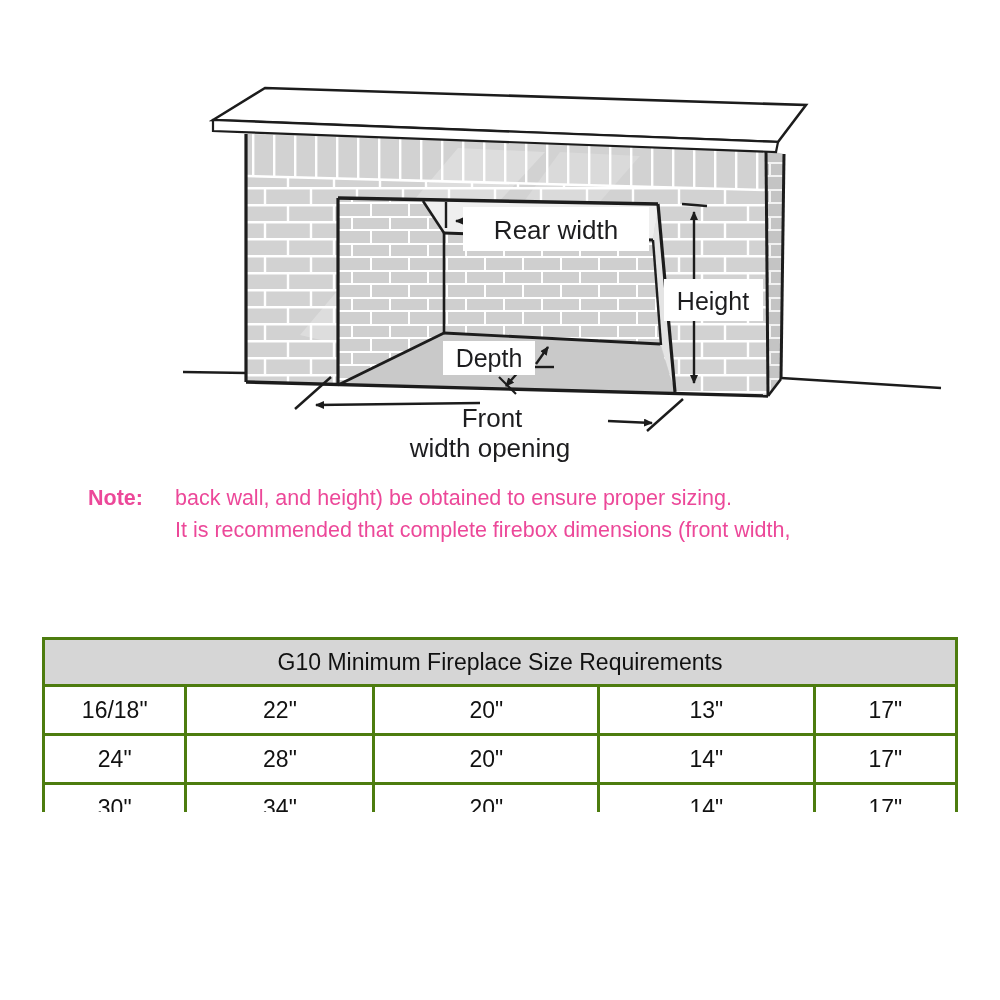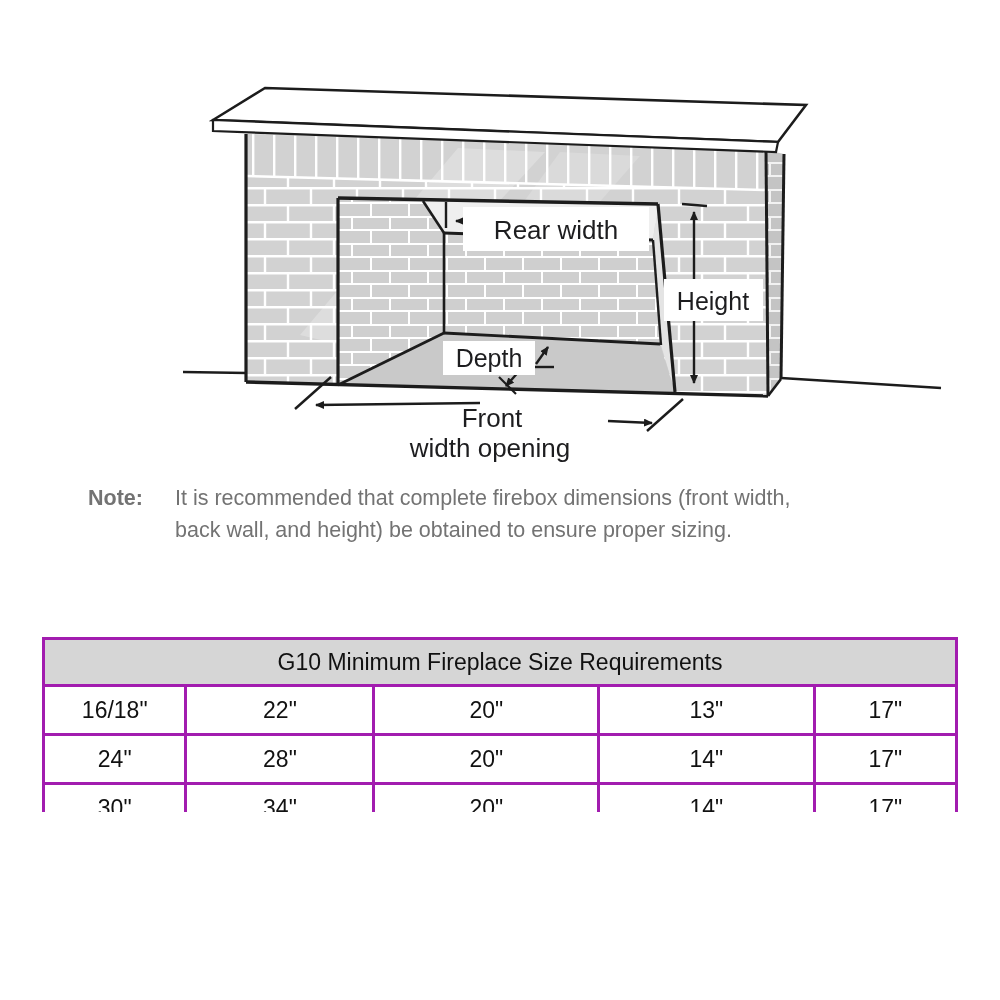--- a/index.html
+++ b/index.html
@@ -9,31 +9,31 @@
     overflow:hidden;
     padding-left:24px;
   }
   .diagram-svg { position:absolute; left:0; top:0; }
   .dim-label-text {
     font-family:"Liberation Sans", sans-serif;
     fill:#1d1d1f;
   }
   .note {
     position:absolute; left:88px; top:482px; width:840px;
-    display:flex; font-size:21.5px; line-height:32px; color:#737373;
+    display:flex; font-size:21.5px; line-height:32px; color:#ec4899;
   }
   .note-label { font-weight:bold; width:87px; flex:0 0 87px; }
   .note-body { flex:1; }
   .size-table-wrap { position:absolute; left:42px; top:637px; width:916px; }
   table.size-table {
     width:100%; border-collapse:collapse; table-layout:fixed;
     font-size:23px; color:#111;
   }
   table.size-table td, table.size-table th {
-    border:3px solid #a21caf; text-align:center; padding:0;
+    border:3px solid #4d7c0f; text-align:center; padding:0;
     font-weight:normal; height:46px; background:#fff;
   }
   table.size-table .title-cell, table.size-table .head-cell { background:#d6d6d6; }
   table.size-table .title-cell { height:44px; }
 </style>
 </head>
 <body>
 
 <div class="page">
 
@@ -144,22 +144,22 @@
       <line x1="608" y1="421" x2="652" y2="423" stroke="#1c1c1c" stroke-width="2.4" marker-end="url(#ah)"></line>
       <line x1="647" y1="431" x2="683" y2="399" stroke="#1c1c1c" stroke-width="2.4"></line>
       <text class="dim-label-text" x="492" y="427" font-size="26" text-anchor="middle">Front</text>
       <text class="dim-label-text" x="490" y="457" font-size="26" text-anchor="middle">width opening</text>
     </g>
   </svg>
 
   <div class="note">
     <div class="note-label">Note:</div>
     <div class="note-body">
+      <div>back wall, and height) be obtained to ensure proper sizing.</div>
       <div>It is recommended that complete firebox dimensions (front width,</div>
-      <div>back wall, and height) be obtained to ensure proper sizing.</div>
     </div>
   </div>
 
   <div class="size-table-wrap">
     <table class="size-table">
       <colgroup>
         <col style="width:15.6%">
           <col style="width:20.6%">
           <col style="width:24.6%">
         <col style="width:23.6%">

